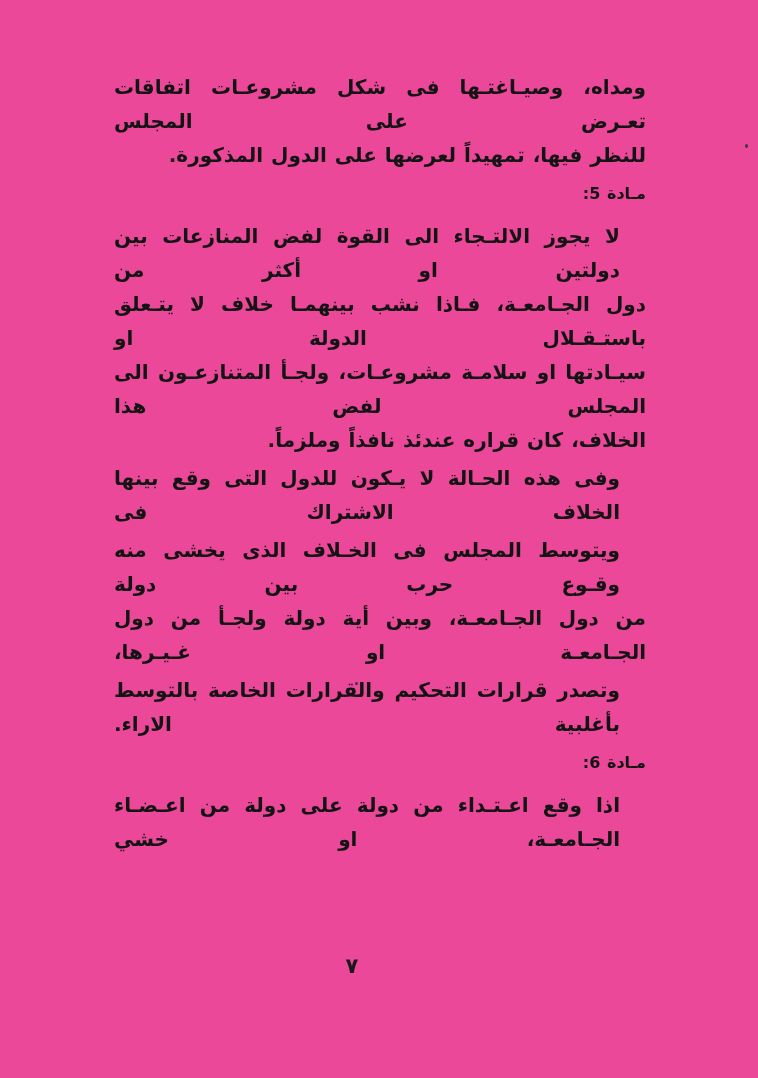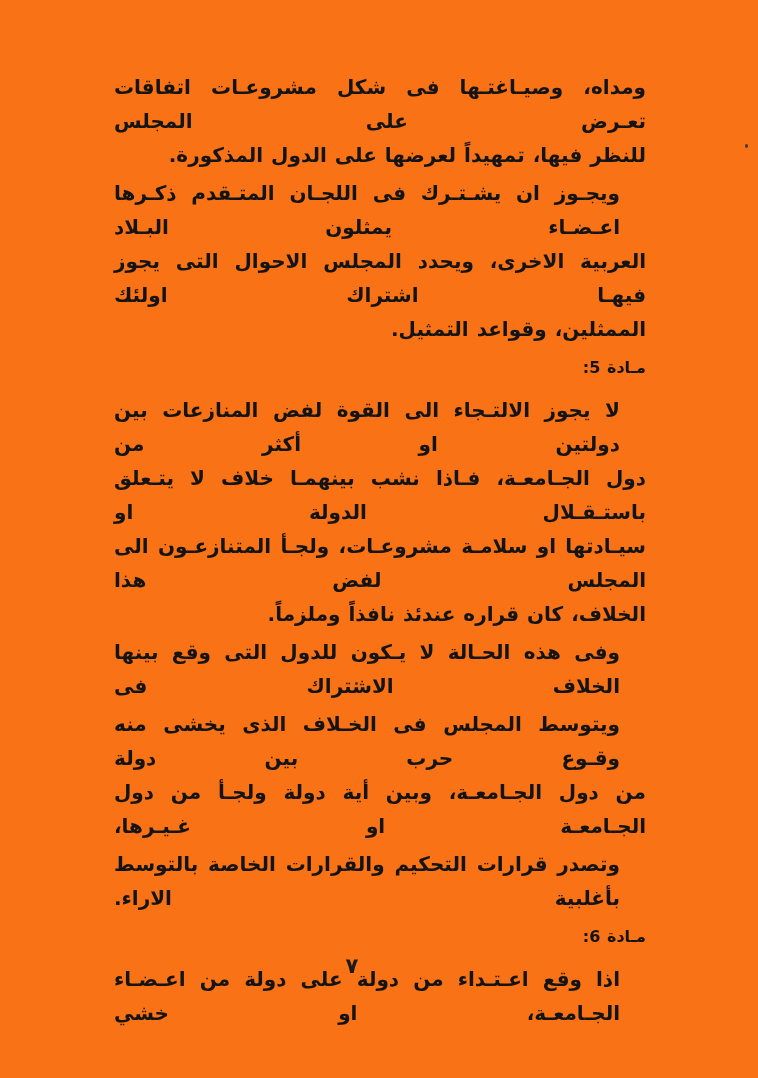--- a/index.html
+++ b/index.html
@@ -5,21 +5,21 @@
   html, body {
     margin: 0;
     padding: 0;
     background: #e8e8e8;
   }
   .page {
     position: relative;
     width: 758px;
     height: 1078px;
     margin: 0 auto;
-    background: #f97316;
+    background: #ec4899;
     color: #141414;
     overflow: hidden;
     font-family: "DejaVu Sans", sans-serif;
   }
   .text-block {
     position: absolute;
     top: 70px;
     right: 112px;
     width: 532px;
     direction: rtl;
@@ -73,25 +73,20 @@
 
 <div class="page">
 
   <div class="text-block">
 
     <div class="para">
       <div class="line">ومداه، وصيـاغتـها فى شكل مشروعـات اتفاقات تعـرض على المجلس</div>
       <div class="line end">للنظر فيها، تمهيداً لعرضها على الدول المذكورة.</div>
     </div>
 
-    <div class="para">
-      <div class="line indent">ويجـوز ان يشـتـرك فى اللجـان المتـقدم ذكـرها اعـضـاء يمثلون البـلاد</div>
-      <div class="line">العربية الاخرى، ويحدد المجلس الاحوال التى يجوز فيهـا اشتراك اولئك</div>
-      <div class="line end">الممثلين، وقواعد التمثيل.</div>
-    </div>
 
     <div class="heading">
       <div class="line end">مـادة 5:</div>
     </div>
 
     <div class="para">
       <div class="line indent">لا يجوز الالتـجاء الى القوة لفض المنازعات بين دولتين او أكثر من</div>
       <div class="line">دول الجـامعـة، فـاذا نشب بينهمـا خلاف لا يتـعلق باستـقـلال الدولة او</div>
       <div class="line">سيـادتها او سلامـة مشروعـات، ولجـأ المتنازعـون الى المجلس لفض هذا</div>
       <div class="line end">الخلاف، كان قراره عندئذ نافذاً وملزماً.</div>

